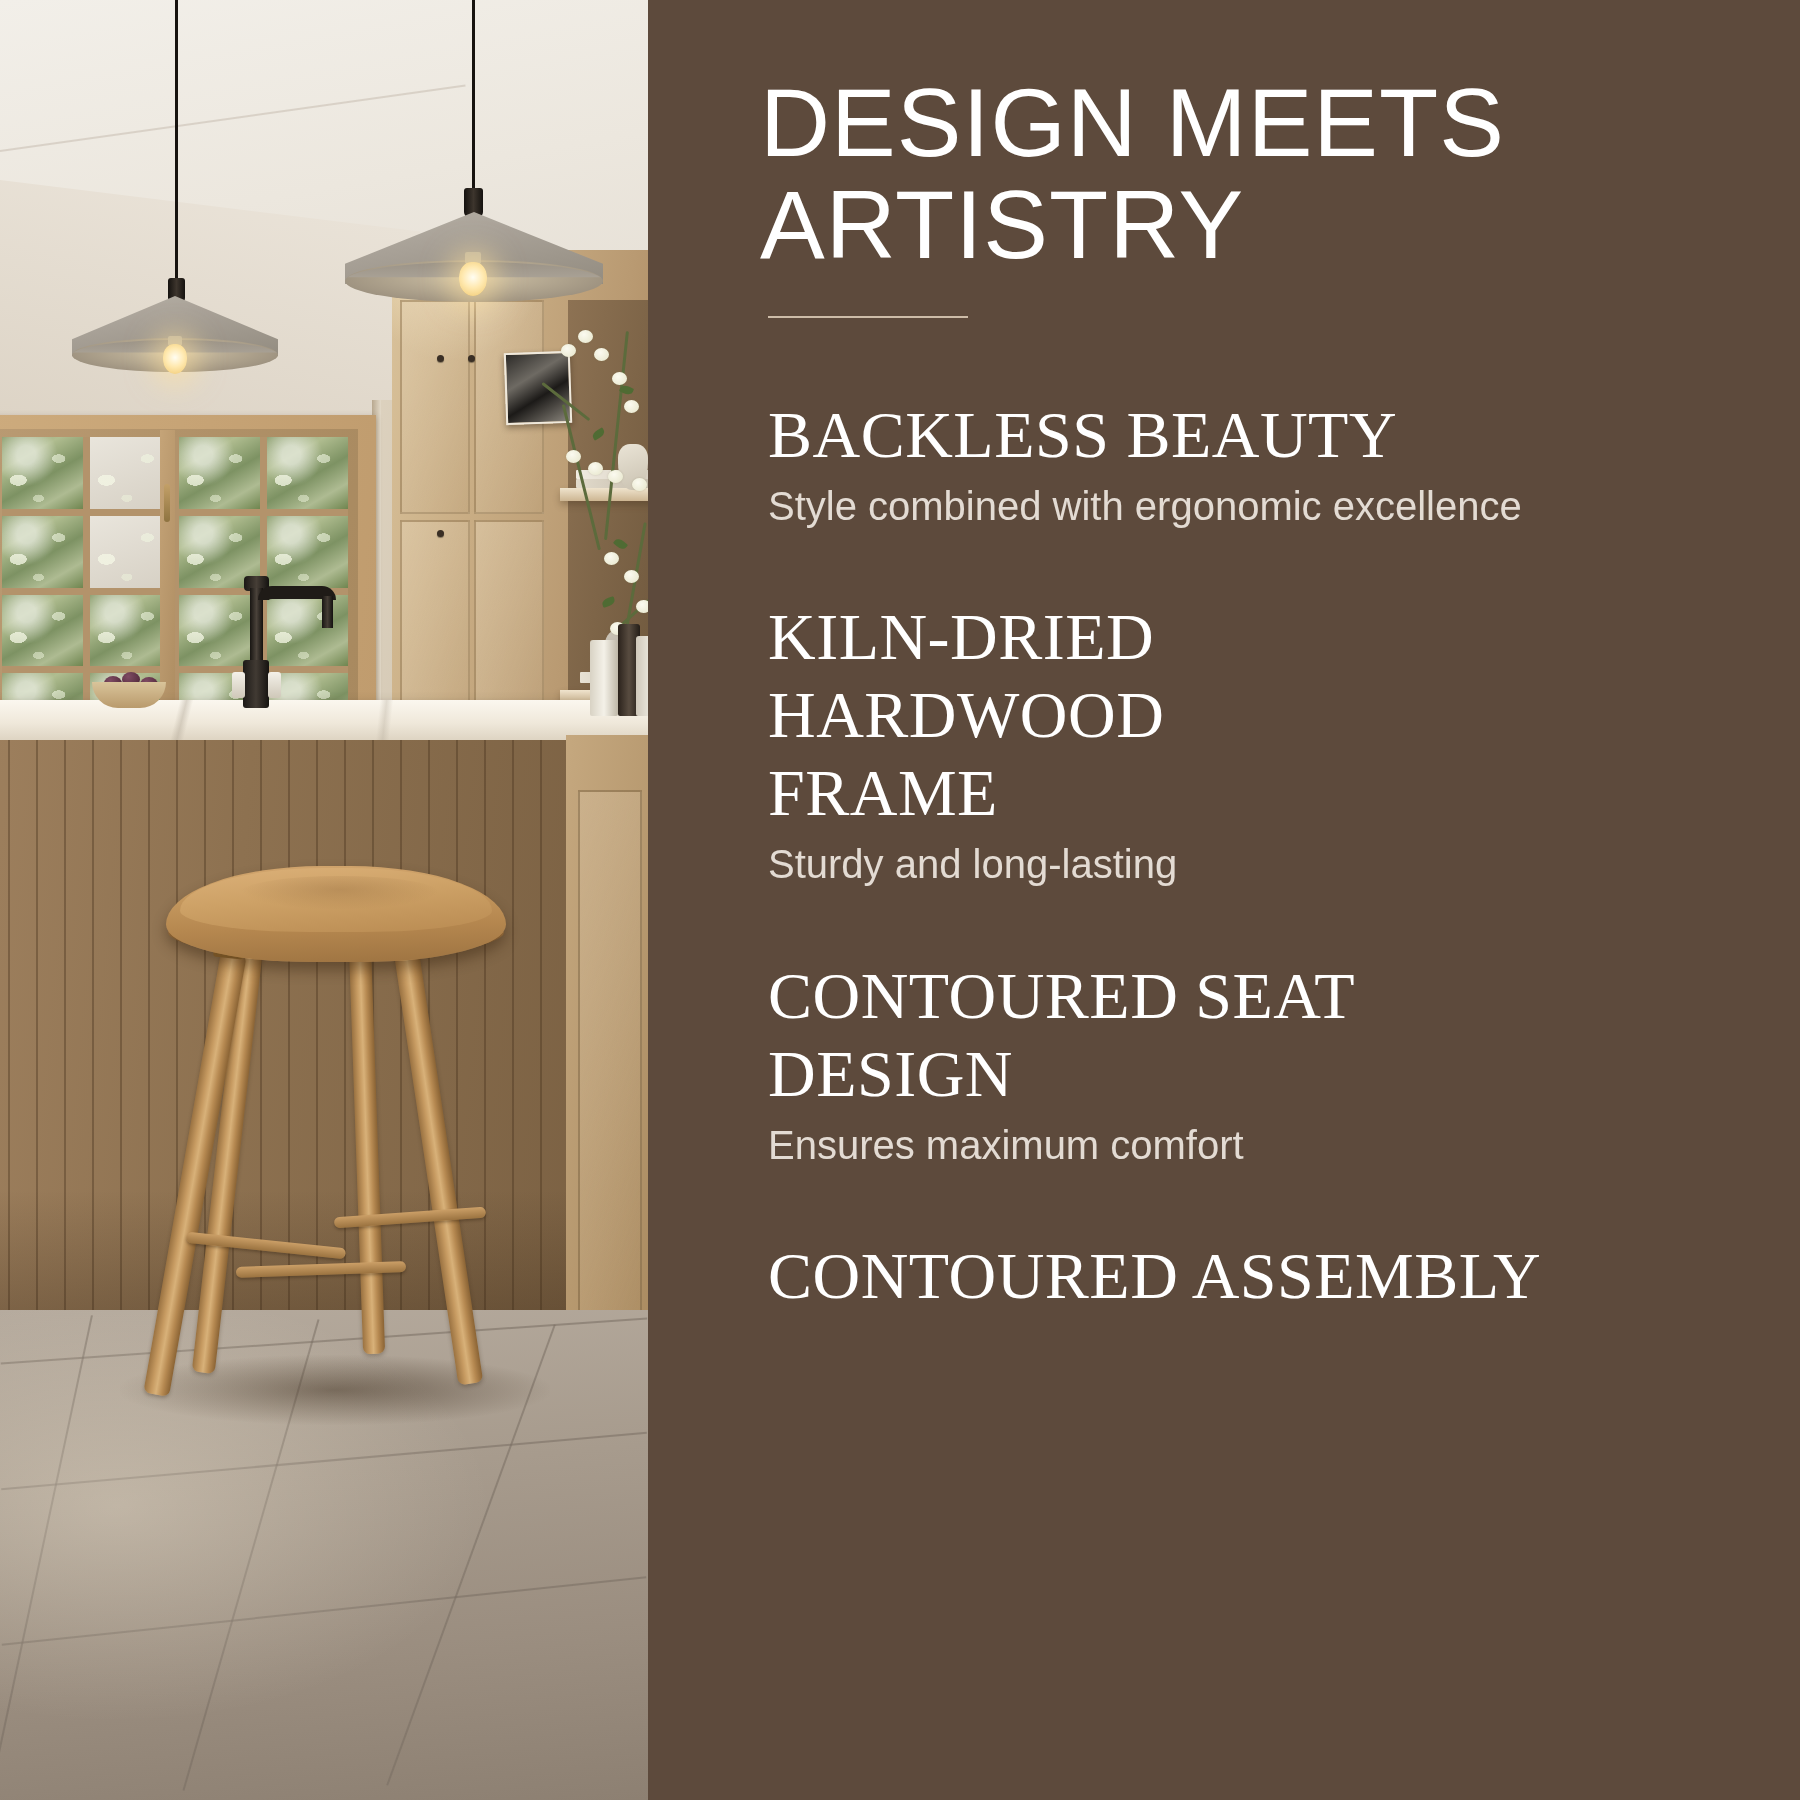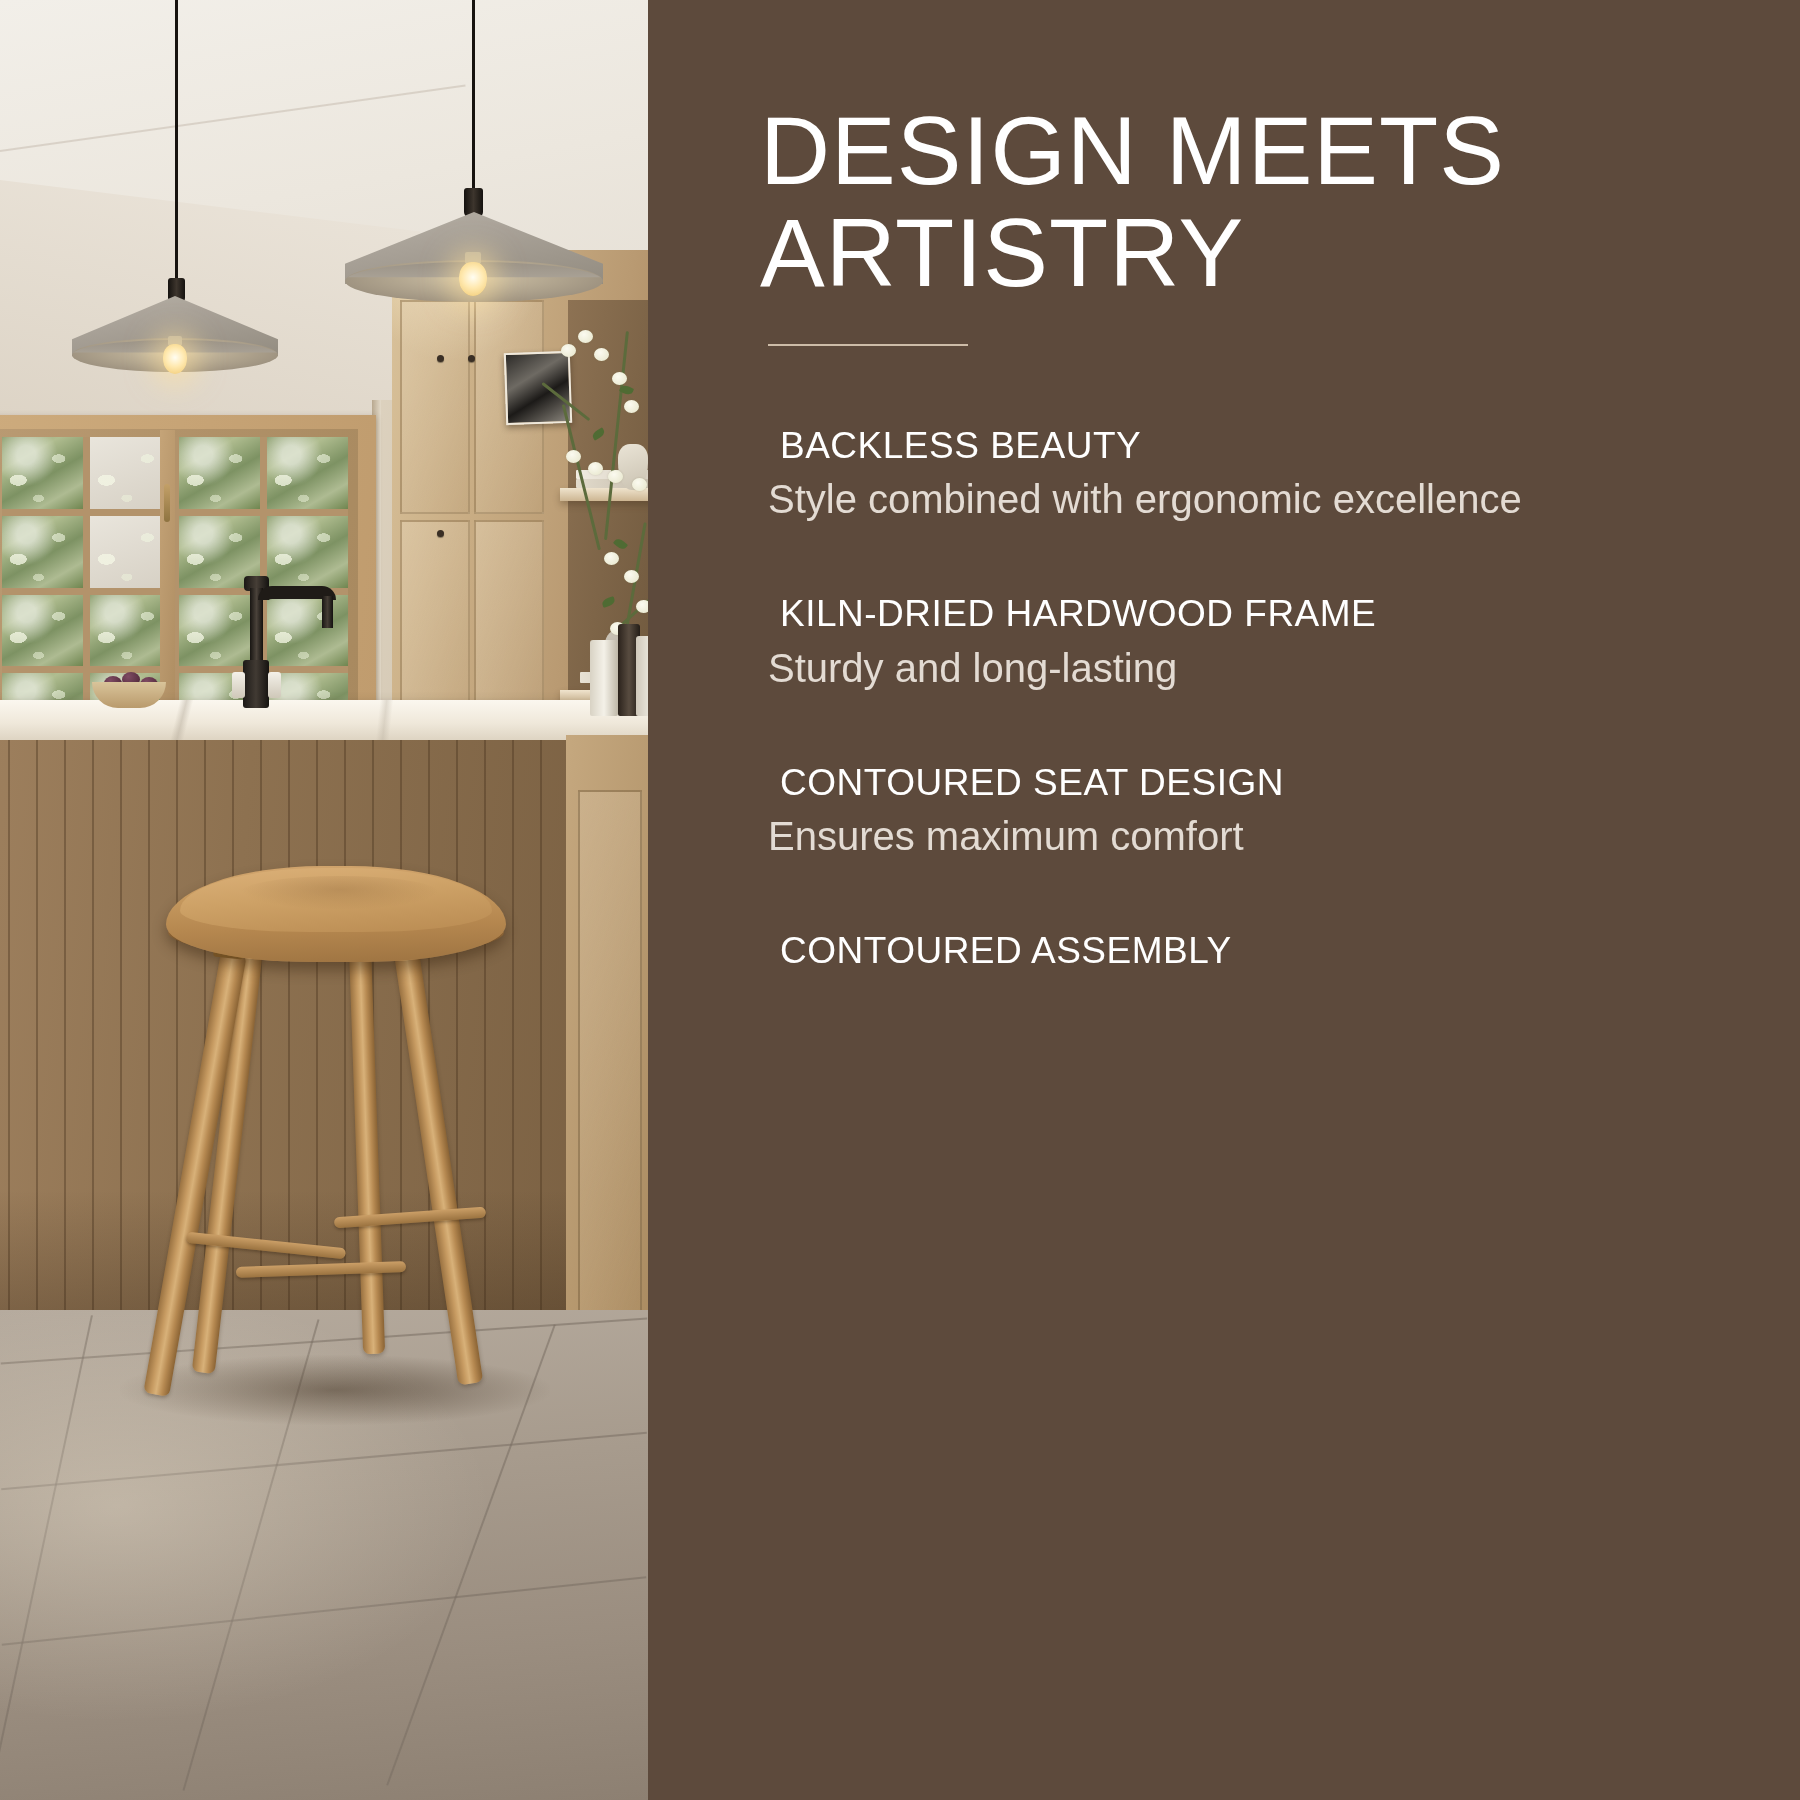--- a/index.html
+++ b/index.html
@@ -272,46 +272,47 @@
   }
   .leg-block{
     position:absolute;width:30px;height:20px;border-radius:3px;
     background:linear-gradient(180deg,#c0914f,#92692f);
   }
 
   
   .panel{
     position:relative;width:981px;height:1800px;
     background:#5d4a3c;
-    padding:100px 70px 40px 112px;
+    padding:72px 70px 40px 112px;
     box-sizing:border-box;
   }
   .headline{
     color:#ffffff;
     font-size:97px;
     line-height:1.05;
     font-weight:300;
     letter-spacing:1px;
     margin:0;
     font-stretch:semi-condensed;
   }
   .rule{
     width:200px;height:2px;background:#cdbca8;
     margin:40px 0 0 8px;
   }
   .features{margin-top:78px;}
   .feature{margin-bottom:68px;}
   .feature:last-child{margin-bottom:0;}
   .f-title{
     color:#ffffff;
-    font-size:37px;
+    font-size:66px;
     font-weight:300;
     letter-spacing:.5px;
     line-height:1.18;
-    margin:0 0 8px 20px;
+    margin:0 0 8px 8px;
+    font-family:Liberation Serif, serif;
   }
   .f-sub{
     color:#e3dbd3;
     font-size:40px;
     font-weight:300;
     line-height:1.22;
     margin:0 0 0 8px;
     max-width:840px;
   }
 </style>

